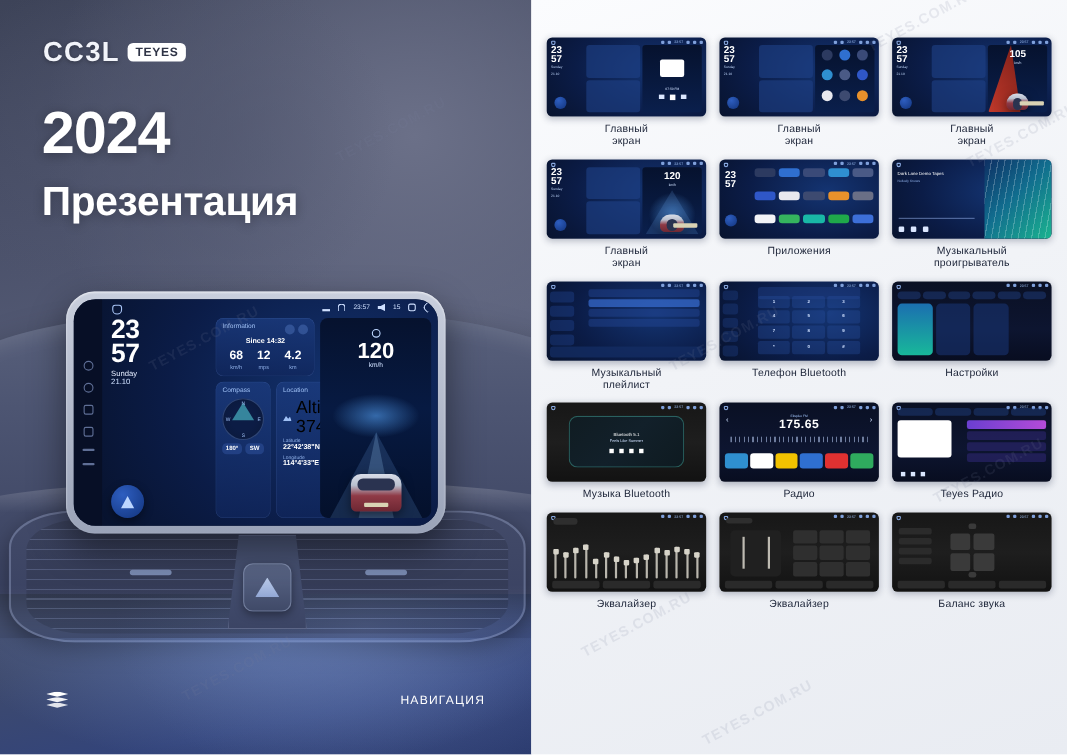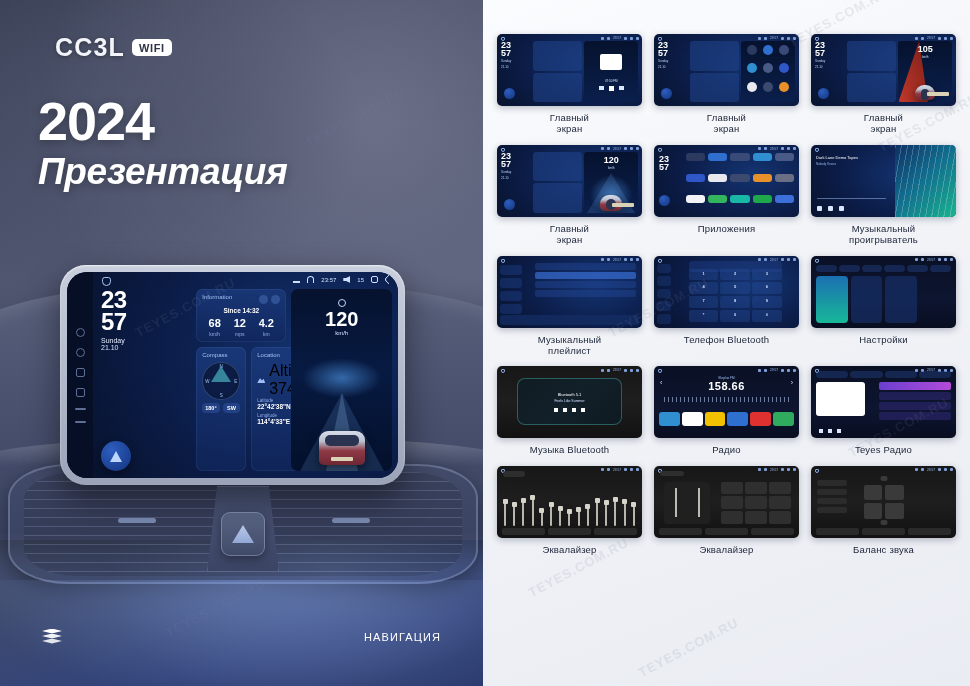--- a/index.html
+++ b/index.html
@@ -15,31 +15,31 @@
                             #3e4a6d 78%,#33447a 90%,#2c3c70 100%); }
   .hero-glow { position:absolute; pointer-events:none; }
   .g1 { left:-60px; top:-40px; width:420px; height:340px;
         background:radial-gradient(closest-side, rgba(80,86,110,.75), rgba(80,86,110,0)); }
   .g2 { right:-80px; top:420px; width:460px; height:300px;
         background:radial-gradient(closest-side, rgba(120,140,190,.35), rgba(120,140,190,0)); }
 
   
   #brand { position:absolute; left:39px; top:33px; display:flex; align-items:center; gap:7px; }
   #brand .bt { color:#f2f4fa; font-size:25px; font-weight:bold; letter-spacing:1.2px;
-               text-shadow:0 1px 4px rgba(0,0,0,.35);margin-left:16px; }
+               text-shadow:0 1px 4px rgba(0,0,0,.35); }
   #brand .badge { background:#fff; color:#2f3446; font-size:11px; font-weight:bold;
                   letter-spacing:.6px; padding:3px 7px 2px; border-radius:5px; }
 
   
   #headline { position:absolute; left:38px; top:95px; color:#fff; }
   #headline .yr { font-size:54px; font-weight:bold; line-height:.98; letter-spacing:-1px;
                   text-shadow:0 2px 10px rgba(0,0,0,.3); }
   #headline .l1, #headline .l2 { font-size:37px; font-weight:bold; line-height:1.13;
                   letter-spacing:-.3px; text-shadow:0 2px 10px rgba(0,0,0,.3); }
-  #headline .l1 { margin-top:3px;font-style:italic; }
+  #headline .l1 { margin-top:14px; }
 
   
   #dash { position:absolute; left:0; top:250px; width:483px; height:436px; overflow:hidden; }
   .dashbody { position:absolute; left:-40px; top:30px; width:570px; height:260px;
        background:linear-gradient(180deg,#59617c 0%,#4d5572 35%,#434b69 70%,#3b4363 100%);
        border-radius:50% 50% 14px 14px / 60px 60px 14px 14px;
        box-shadow:inset 0 6px 18px rgba(255,255,255,.10), 0 10px 30px rgba(0,0,0,.28); }
   .dash-lip { position:absolute; left:-40px; top:186px; width:570px; height:30px;
        background:linear-gradient(180deg,rgba(255,255,255,.22),rgba(255,255,255,0));
        border-radius:50%/100% 100% 0 0; }
@@ -289,21 +289,21 @@
 <body>
 
 <div id="root">
 
   <section id="hero">
     <div class="hero-glow g1"></div>
     <div class="hero-glow g2"></div>
 
     <div id="brand">
       <span class="bt">CC3L</span>
-      <span class="badge">WIFI</span>
+      <span class="badge">TEYES</span>
     </div>
 
     <div id="headline">
       <div class="yr">2024</div>
       <div class="l1">Презентация</div>
     </div>
 
     <div id="dash">
       <div class="dashbody"></div>
       <div class="dash-lip"></div>
@@ -787,21 +787,21 @@
             <div class="t-sb">
               <i></i>
               <i></i>
               <span class="tm">23:57</span>
               <i></i>
               <i></i>
               <i></i>
             </div>
             <div class="radiotop">
               <div class="bn">Ekspluo FM</div>
-              <div class="fq">158.66</div>
+              <div class="fq">175.65</div>
             </div>
             <div style="position:absolute;left:6px;top:13px;color:#cfe0ff;font-size:7px">‹</div>
             <div style="position:absolute;right:6px;top:13px;color:#cfe0ff;font-size:7px">›</div>
             <div style="position:absolute;left:10px;right:10px;top:31px;height:5px;background:repeating-linear-gradient(90deg,rgba(190,210,250,.55) 0 1px,transparent 1px 4px)"></div>
             <div class="presets">
               <span style="background:#2f8fd0"></span>
               <span style="background:#ffffff"></span>
               <span style="background:#f2c200"></span>
               <span style="background:#2f6fd0"></span>
               <span style="background:#e03131"></span>

